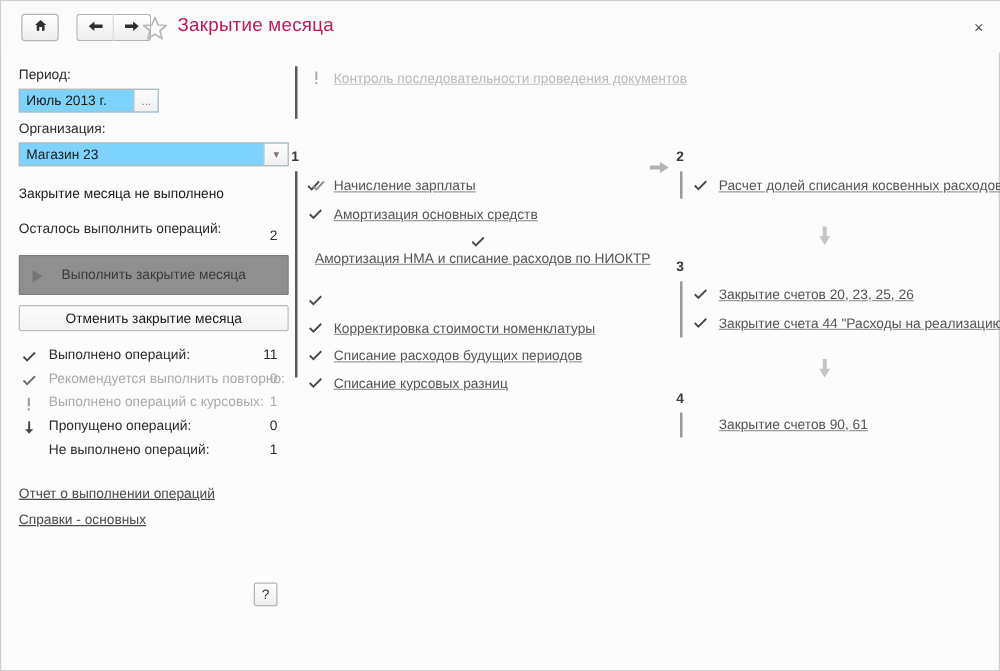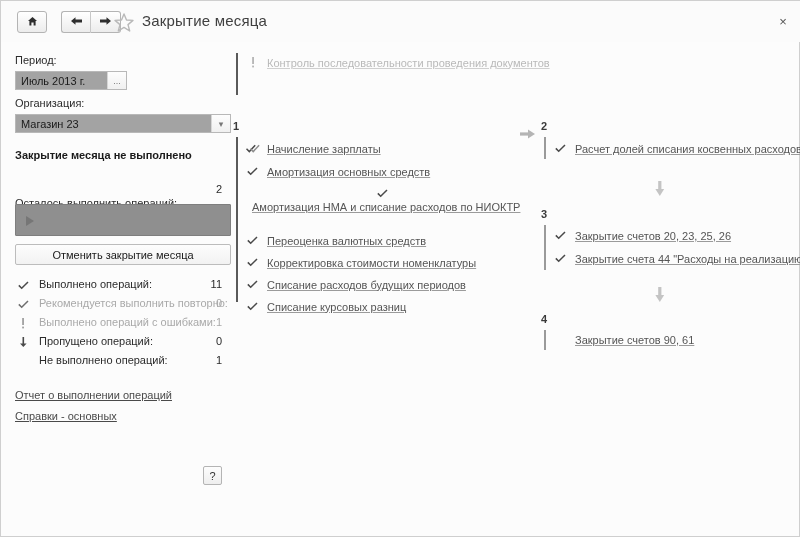--- a/index.html
+++ b/index.html
@@ -34,57 +34,57 @@
   .navpair{display:flex;}
   .navpair .navbtn:first-child{border-radius:3px 0 0 3px;border-right:1px solid #c8c8c8;}
   .navpair .navbtn:last-child{border-radius:0 3px 3px 0;border-left:none;}
   .home-btn{left:16px;top:10px;position:absolute;}
   .pair-wrap{position:absolute;left:60px;top:10px;}
   .star{
     position:absolute;left:112px;top:11px;width:22px;height:21px;
   }
   .wtitle{
     position:absolute;left:141px;top:11px;
-    font-size:15px;color:#404040;letter-spacing:.2px;
+    font-size:15px;color:#be185d;letter-spacing:.2px;
     white-space:nowrap;
   }
   .closebtn{
     position:absolute;right:8px;top:11px;width:20px;height:18px;
     display:flex;align-items:center;justify-content:center;
     color:#555;font-size:13px;line-height:1;
   }
 
   
   .left{
     position:absolute;left:0;top:41px;width:228px;height:496px;
   }
   .fieldlabel{
     position:absolute;font-size:11px;color:#2b2b2b;white-space:nowrap;
   }
   .inputbox{
     position:absolute;height:19px;
-    border:1px solid #b8b8b8;background:#a3a3a3;
+    border:1px solid #b8b8b8;background:#7dd3fc;
     box-sizing:border-box;display:flex;align-items:center;
   }
   .inputbox .val{padding-left:5px;font-size:11px;color:#1a1a1a;flex:1;overflow:hidden;white-space:nowrap;}
   .inputbox .sidebtn{
     width:19px;height:17px;margin-right:0px;
     border-left:1px solid #d6d6d6;
     background:linear-gradient(#fdfdfd,#f0f0f0);
     display:flex;align-items:center;justify-content:center;
     font-size:9px;color:#777;box-sizing:border-box;
   }
   .period-box{left:14px;top:29px;width:112px;}
   .org-box{left:14px;top:72px;width:216px;}
 
   .statusline{
     position:absolute;left:14px;top:107px;
-    font-size:11px;font-weight:bold;color:#1a1a1a;white-space:nowrap;
-  }
-  .remaining-lbl{position:absolute;left:14px;top:155px;font-size:11px;color:#2b2b2b;}
+    font-size:11px;font-weight:normal;color:#1a1a1a;white-space:nowrap;
+  }
+  .remaining-lbl{position:absolute;left:14px;top:135px;font-size:11px;color:#2b2b2b;}
   .remaining-val{position:absolute;left:205px;top:141px;width:16px;text-align:right;font-size:11px;color:#2b2b2b;}
 
   .bigbtn{
     position:absolute;left:14px;top:162px;width:216px;height:32px;
     background:#8f8f8f;
     border:1px solid #7e7e7e;
     box-sizing:border-box;
     display:flex;align-items:center;justify-content:center;
     color:#3a3a3a;font-size:11px;
     border-radius:1px;
@@ -203,20 +203,21 @@
       <div class="sidebtn">▾</div>
     </div>
 
     <div class="statusline">Закрытие месяца не выполнено</div>
 
     <div class="remaining-lbl">Осталось выполнить операций:</div>
     <div class="remaining-val">2</div>
 
     <div class="bigbtn">
       <span class="tri"></span>
+      <span>Выполнить закрытие месяца</span>
     </div>
 
     <div class="secbtn">
       <span>Отменить закрытие месяца</span>
     </div>
 
     <div class="statrow" style="top:236px;">
       <span class="ico">
         <svg width="11" height="9" viewBox="0 0 11 9">
             <path d="M0.8 4.4 L3.7 7.3 L10 1" fill="none" stroke="#4a4a4a" stroke-width="1.5"></path>
@@ -236,21 +237,21 @@
       <span class="num dim">0</span>
     </div>
 
     <div class="statrow" style="top:274px;">
       <span class="ico">
         <svg width="4" height="11" viewBox="0 0 4 11">
           <rect x="1.2" y="0" width="1.7" height="7" fill="#9b9b9b"></rect>
           <rect x="1.2" y="8.6" width="1.7" height="1.8" fill="#9b9b9b"></rect>
         </svg>
       </span>
-      <span class="txt dim">Выполнено операций с ошибками:</span>
+      <span class="txt dim">Выполнено операций с курсовых:</span>
       <span class="num dim">1</span>
     </div>
 
     <div class="statrow" style="top:293px;">
       <span class="ico">
         <svg width="9" height="11" viewBox="0 0 9 11">
           <rect x="3.5" y="0" width="1.6" height="7" fill="#4a4a4a"></rect>
           <path d="M1 6.4 L4.3 10 L7.6 6.4 Z" fill="#4a4a4a"></path>
         </svg>
       </span>
@@ -315,21 +316,20 @@
       <span class="label">Амортизация НМА и списание расходов по НИОКТР</span>
     </div>
 
 
     <div class="task" style="left:16px;top:190px;">
       <span class="tick">
         <svg width="11" height="9" viewBox="0 0 11 9">
             <path d="M0.8 4.4 L3.7 7.3 L10 1" fill="none" stroke="#4a4a4a" stroke-width="1.5"></path>
           </svg>
       </span>
-      <span class="label">Переоценка валютных средств</span>
     </div>
 
     <div class="task" style="left:16px;top:212px;">
       <span class="tick">
         <svg width="11" height="9" viewBox="0 0 11 9">
             <path d="M0.8 4.4 L3.7 7.3 L10 1" fill="none" stroke="#4a4a4a" stroke-width="1.5"></path>
           </svg>
       </span>
       <span class="label">Корректировка стоимости номенклатуры</span>
     </div>

